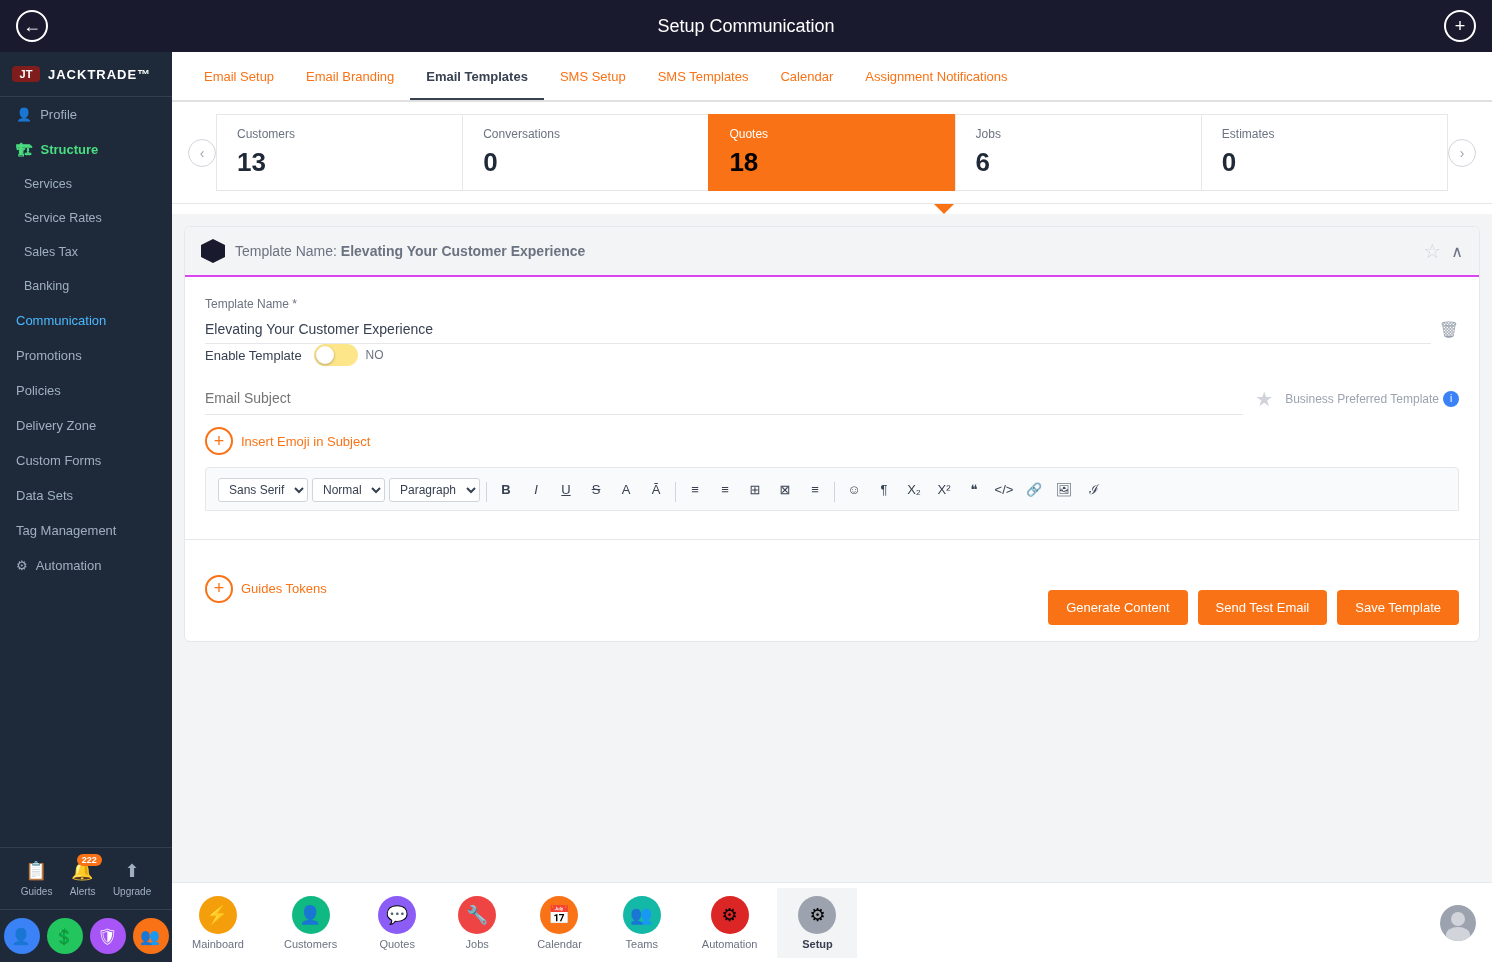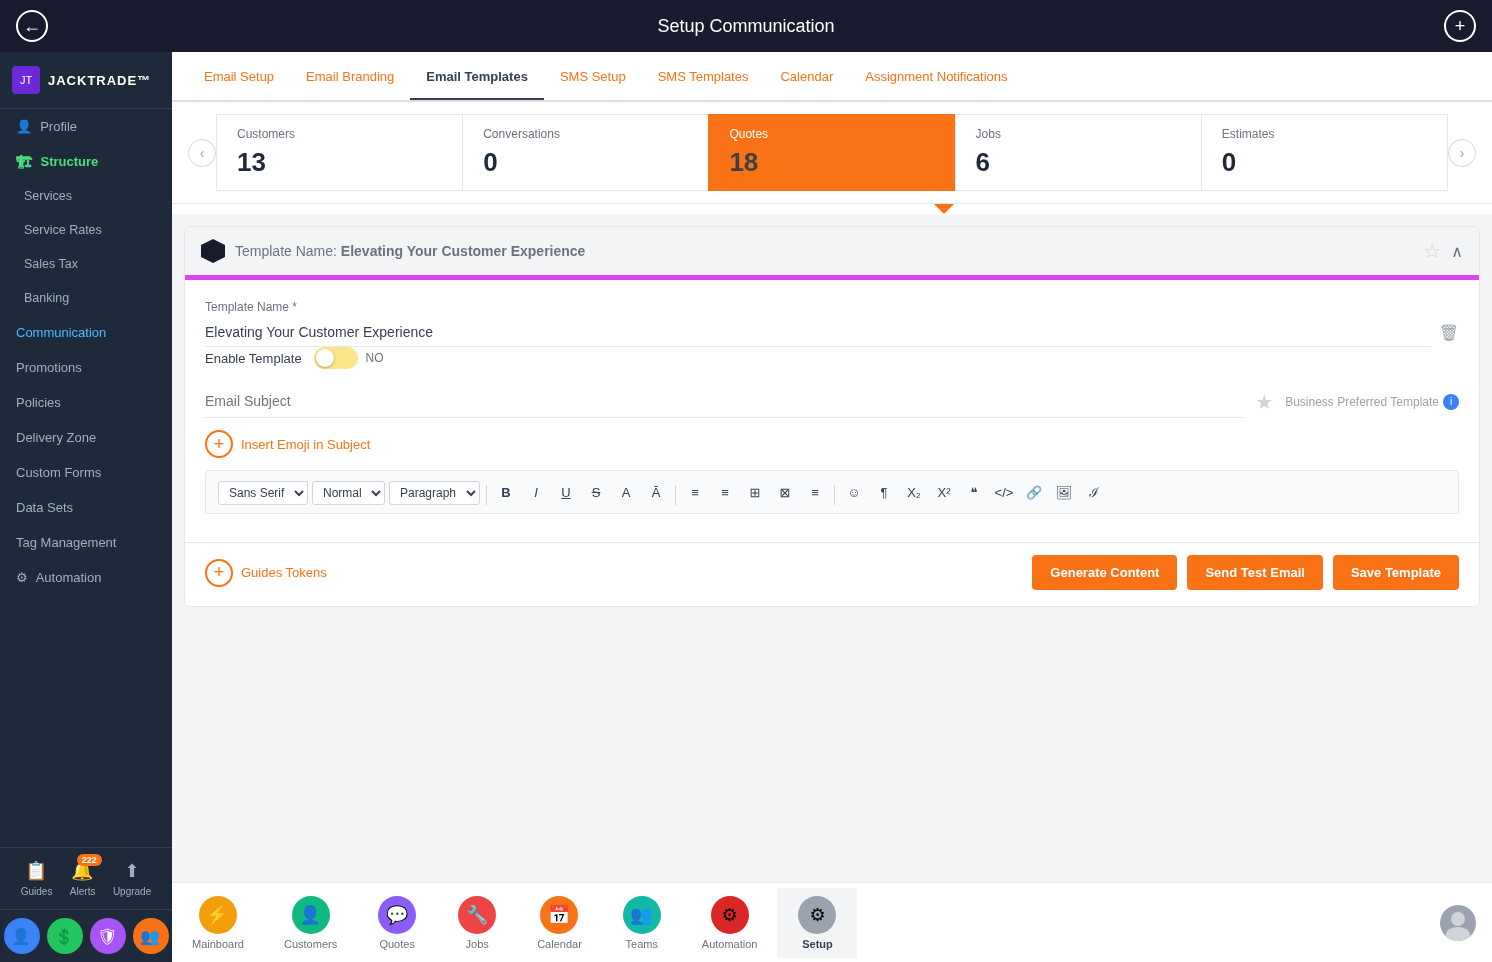--- a/index.html
+++ b/index.html
@@ -30,23 +30,23 @@
     .sidebar {
       width: 172px; background: #1e2a3a; color: white;
       display: flex; flex-direction: column; flex-shrink: 0;
       overflow-y: auto;
     }
     .sidebar-logo {
       padding: 14px 12px; display: flex; align-items: center; gap: 8px;
       border-bottom: 1px solid rgba(255,255,255,0.1);
     }
     .sidebar-logo-icon {
-      width: 28px; height: 28px; background: #6d28d9; border-radius: 4px;
+      width: 28px; height: 16px; background: #7f1d1d; border-radius: 4px;
       display: flex; align-items: center; justify-content: center;
-      font-size: 11px; font-weight: normal; color: white;
+      font-size: 11px; font-weight: bold; color: white;
     }
     .sidebar-logo-text { font-size: 13px; font-weight: bold; letter-spacing: 1px; color: white; }
 
     .sidebar-item {
       padding: 10px 16px; cursor: pointer; font-size: 13px; color: #a0b0c0;
       display: flex; align-items: center; gap: 8px;
     }
     .sidebar-item.active-parent { color: #4ade80; font-weight: 600; }
     .sidebar-item.sub { padding-left: 24px; font-size: 12.5px; }
     .sidebar-item.highlight { color: #4db8ff; }
@@ -111,30 +111,30 @@
     }
     .stat-card {
       flex: 1; padding: 12px 20px; border: 1px solid #e5e7eb; border-right: none;
       cursor: pointer;
     }
     .stat-card:first-of-type { border-left: 1px solid #e5e7eb; }
     .stat-card.active { background: #f97316; border-color: #f97316; }
     .stat-card-label { font-size: 12px; color: #6b7280; margin-bottom: 6px; }
     .stat-card.active .stat-card-label { color: #fff; }
     .stat-card-value { font-size: 26px; font-weight: 700; color: #1f2937; }
-    .stat-card.active .stat-card-value { color: #404040; }
+    .stat-card.active .stat-card-value { color: #000000; }
 
     
     .template-section {
       margin: 12px; background: white; border: 1px solid #e5e7eb; border-radius: 6px;
     }
     .template-header {
       background: #f3f4f6; padding: 12px 16px;
       display: flex; align-items: center; justify-content: space-between;
-      border-radius: 6px 6px 0 0; border-bottom: 5px solid #d946ef;
+      border-radius: 6px 6px 0 0; border-bottom: 2px solid #d946ef;
     }
     .template-header-left { display: flex; align-items: center; gap: 10px; font-size: 14px; }
     .template-icon {
       width: 24px; height: 24px; background: #1a1a2e; clip-path: polygon(50% 0%, 100% 25%, 100% 75%, 50% 100%, 0% 75%, 0% 25%);
       display: inline-block;
     }
     .template-header-right { display: flex; align-items: center; gap: 10px; }
 
     .template-body { padding: 20px; }
     .form-group { }
@@ -199,21 +199,21 @@
 
     
     .bottom-action-row {
       display: flex; align-items: center; justify-content: space-between;
       padding: 12px 20px 16px; border-top: 1px solid #e5e7eb; margin-top: 8px;
     }
     .insert-tokens { display: flex; align-items: center; gap: 8px; }
     .action-buttons { display: flex; gap: 10px; }
     .btn-orange {
       padding: 10px 18px; background: #f97316; color: white; border: none;
-      border-radius: 4px; font-size: 13px; font-weight: 700; cursor: pointer;
+      border-radius: 4px; font-size: 13px; font-weight: 400; cursor: pointer; margin-top: 38px;
     }
 
     
     .bottom-nav {
       background: white; height: 80px; display: flex; justify-content: center;
       align-items: center; gap: 0; border-top: 1px solid #e5e7eb; flex-shrink: 0;
     }
     .nav-item {
       display: flex; flex-direction: column; align-items: center; gap: 4px;
       padding: 8px 20px; cursor: pointer; min-width: 80px;

